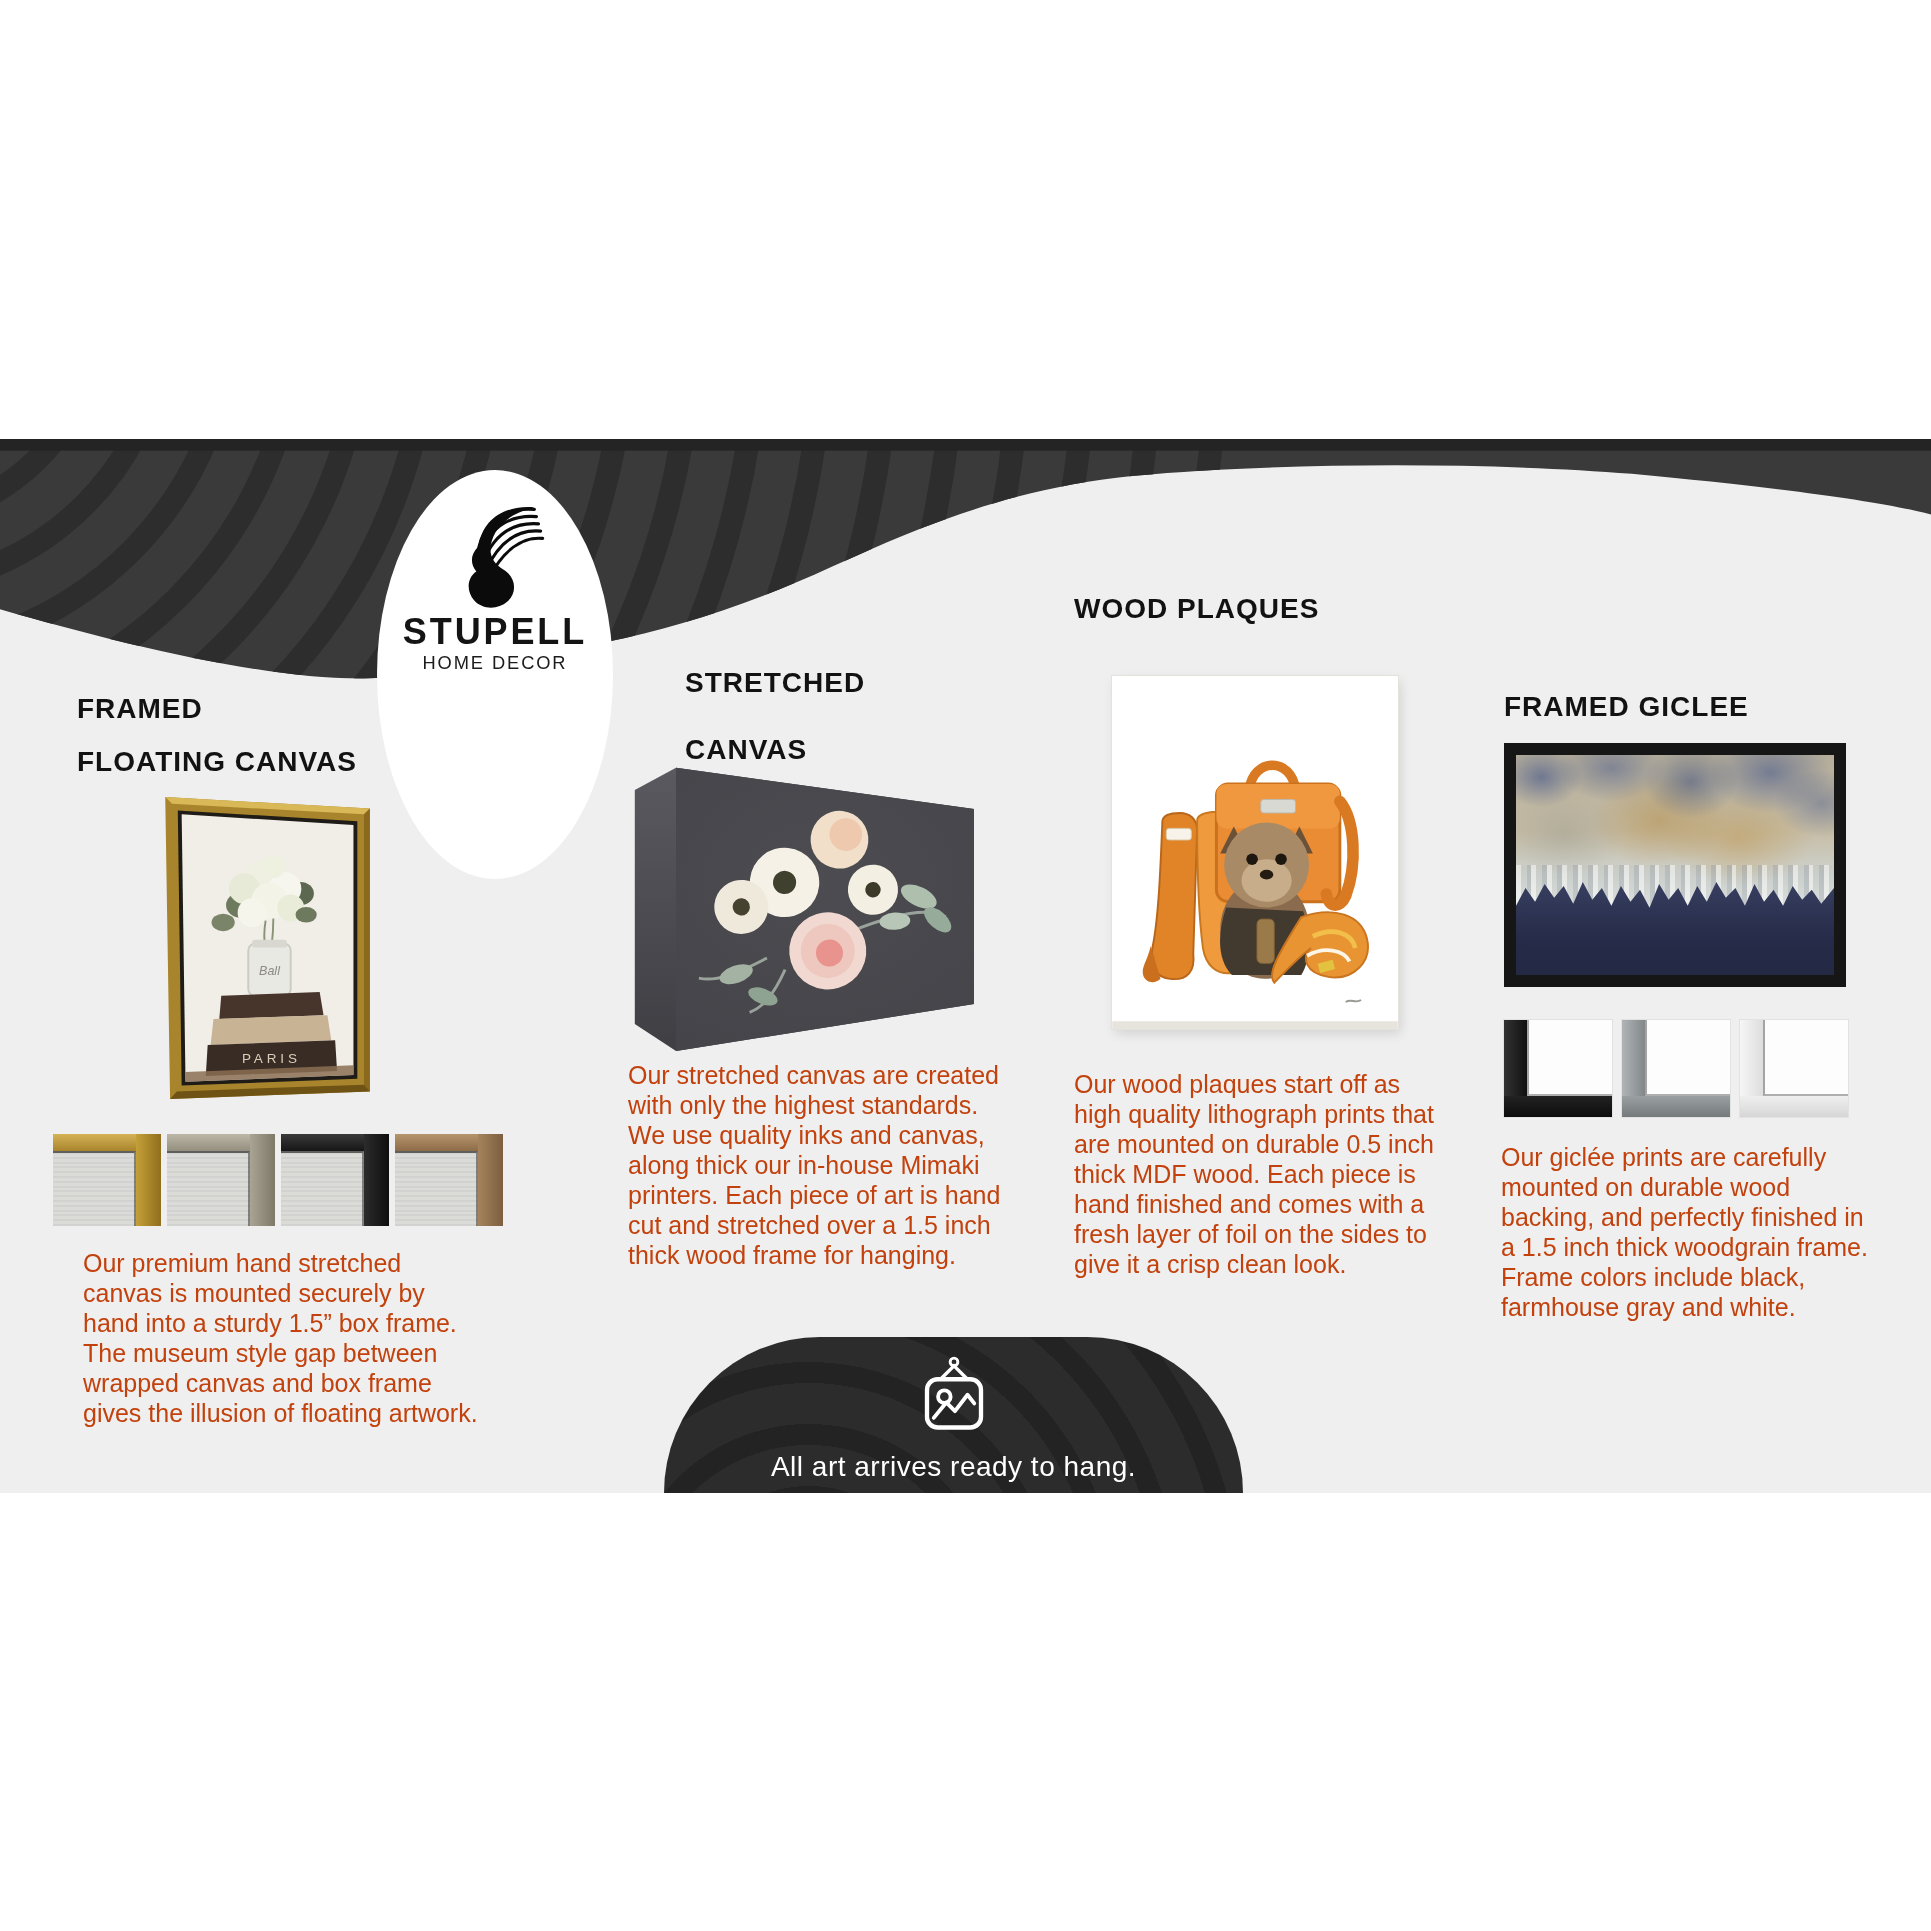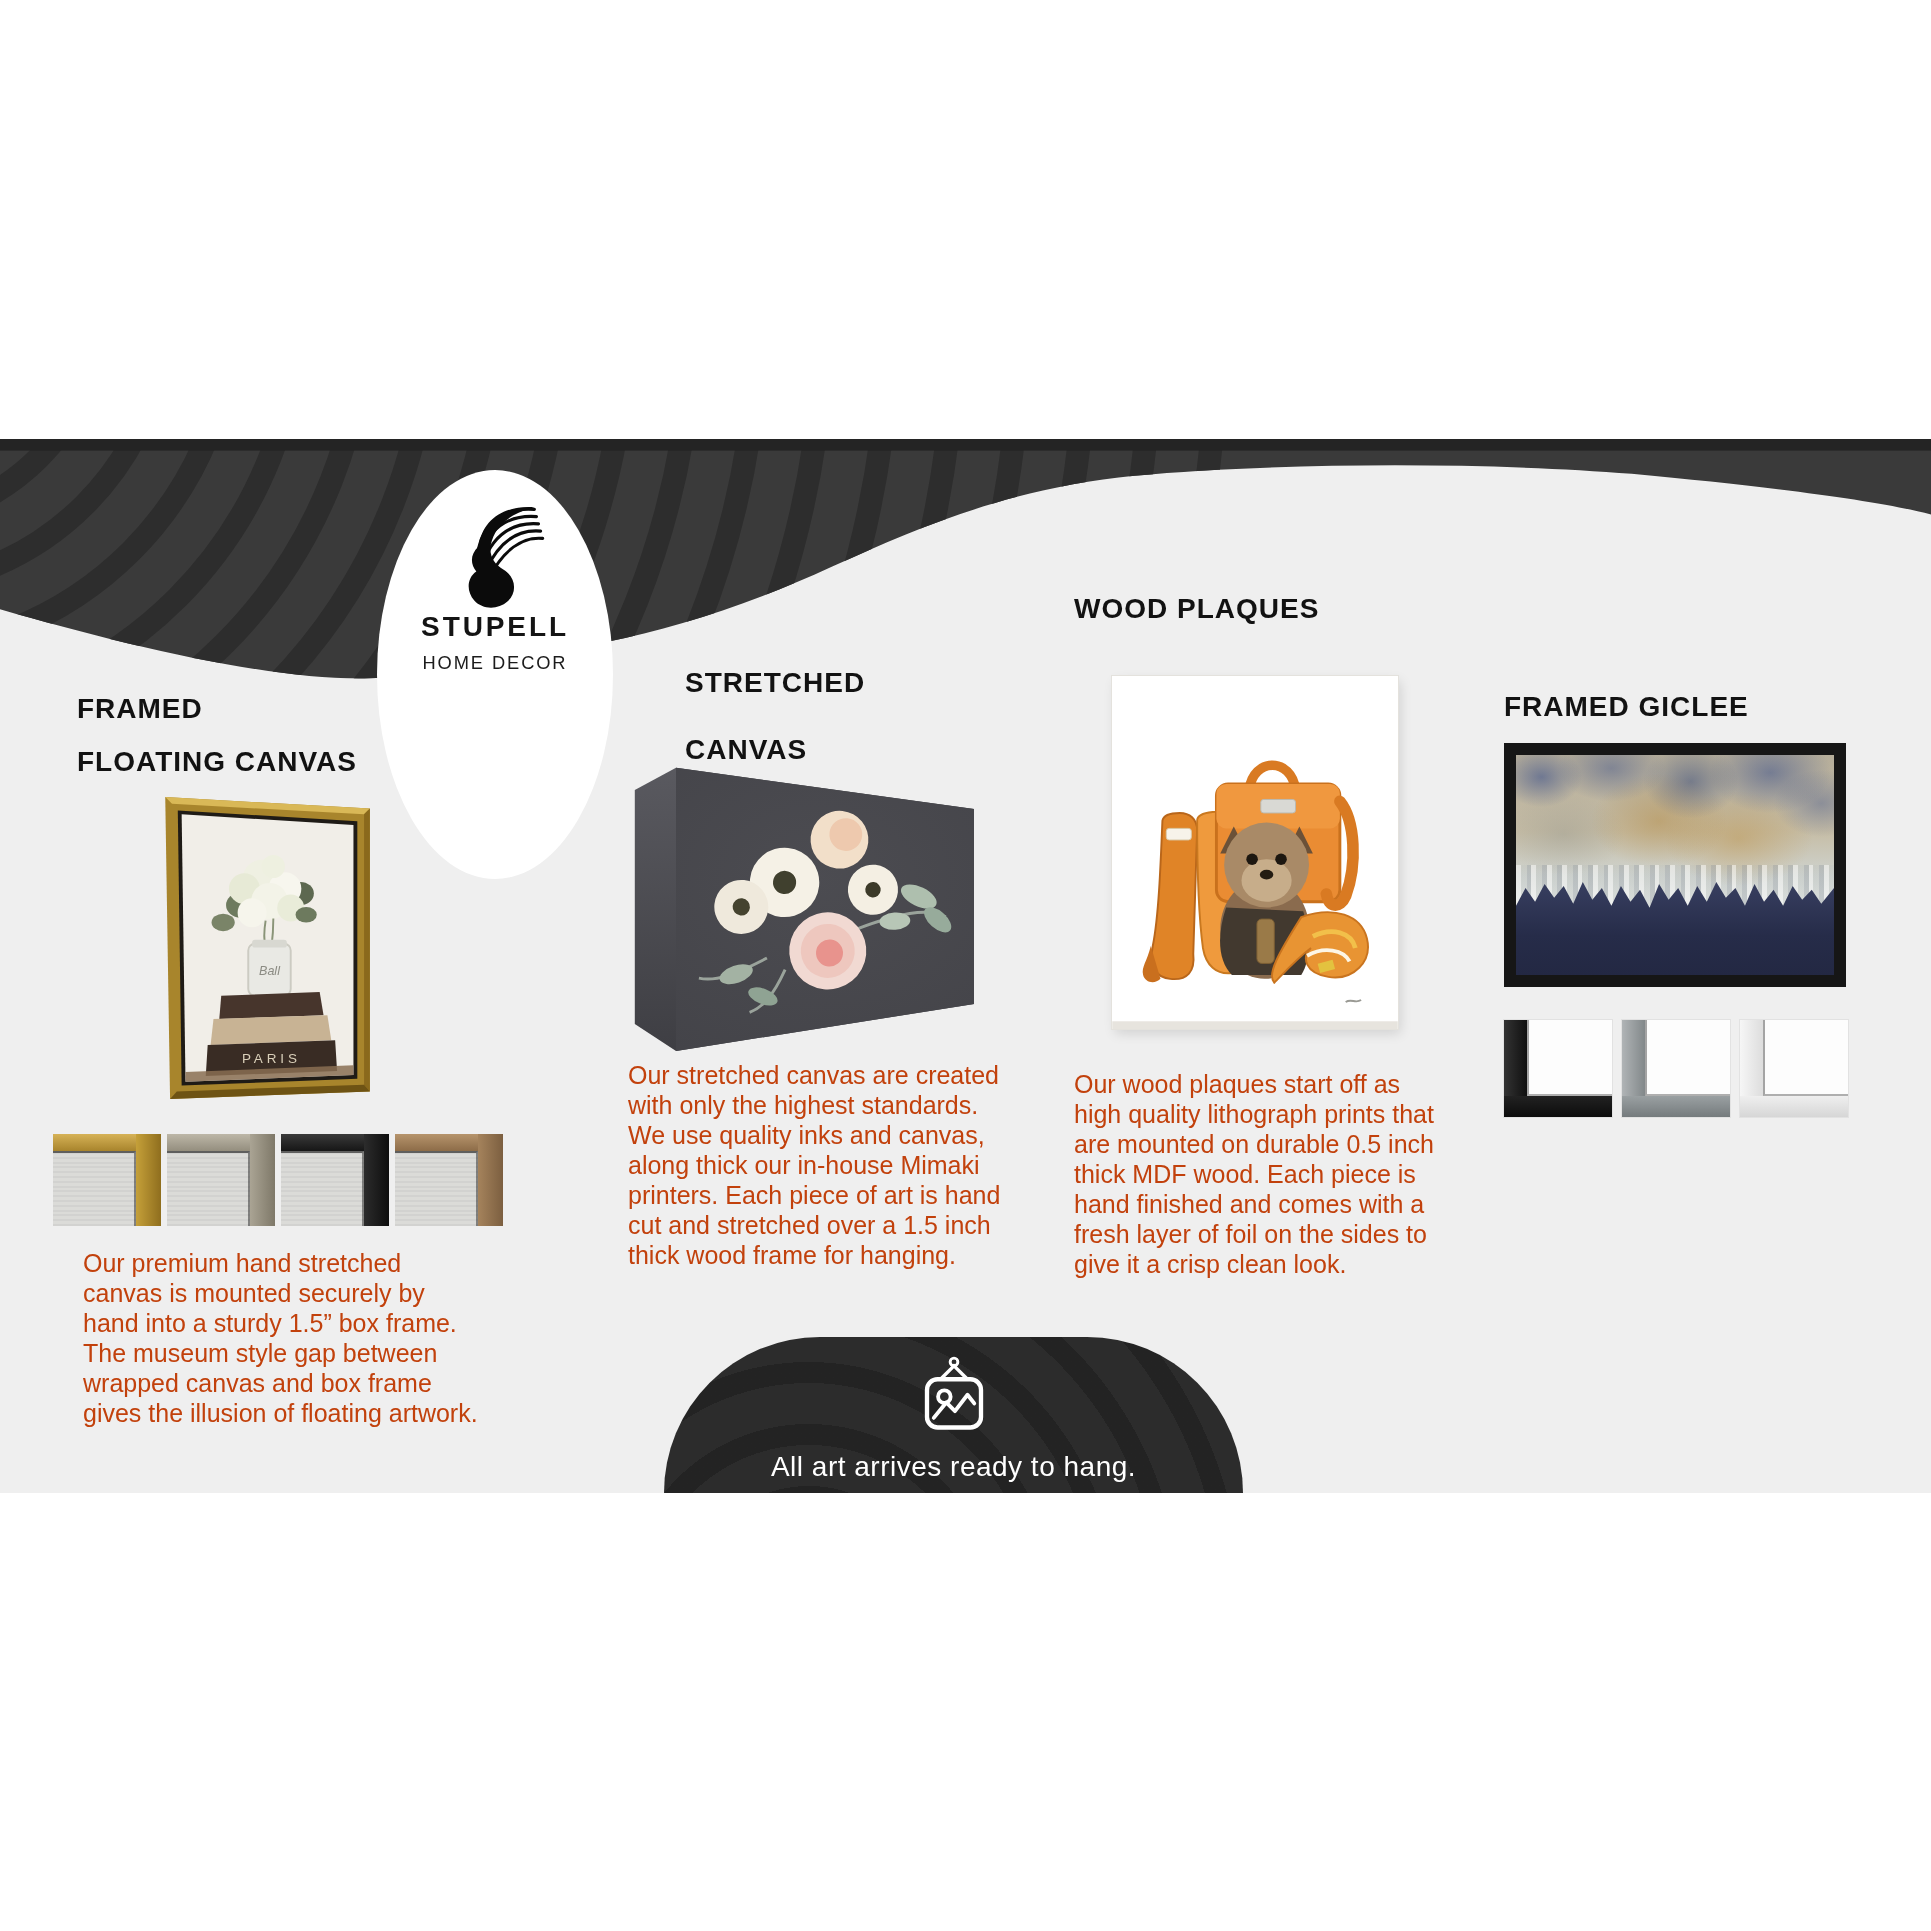--- a/index.html
+++ b/index.html
@@ -4,21 +4,21 @@
 <style>
   html,body{margin:0;padding:0;}
   body{width:1931px;height:1931px;background:#ffffff;font-family:"Liberation Sans",sans-serif;position:relative;overflow:hidden;}
   .page{position:absolute;left:0;top:0;width:1931px;height:1931px;}
   
   .flyer{position:absolute;left:0;top:439px;width:1931px;height:1054px;background:#efefef;overflow:hidden;}
   .band-svg{position:absolute;left:0;top:0;width:1931px;height:319px;}
   
   .logo-ellipse{position:absolute;left:377px;top:31px;width:236px;height:409px;background:#ffffff;border-radius:50%;z-index:5;}
   .logo-mark{position:absolute;left:60px;top:29px;width:116px;height:114px;}
-  .logo-name{position:absolute;left:0;top:141px;width:236px;text-align:center;font-size:28px;font-weight:600;letter-spacing:2.9px;color:#141414;}
+  .logo-name{position:absolute;left:0;top:141px;width:236px;text-align:center;font-size:36px;font-weight:600;letter-spacing:2.9px;color:#141414;}
   .logo-tagline{position:absolute;left:0;top:182px;width:236px;text-align:center;font-size:18.3px;font-weight:500;letter-spacing:1.9px;color:#1c1c1c;}
   
   .h{position:absolute;color:#121212;font-weight:700;font-size:28px;letter-spacing:1px;line-height:53px;white-space:nowrap;}
   .h2l{line-height:67px;}
   
   .para{position:absolute;color:#c2410c;font-size:25px;line-height:30px;}
   .para div{white-space:nowrap;}
   
   .float-frame{position:absolute;left:165px;top:358px;width:208px;height:305px;}
   
@@ -333,20 +333,28 @@
         <div class="cv"></div>
         <div class="lb"></div>
         <div class="bb"></div>
       </div>
     <div class="swatch2 sw2-white" style="left:1740px;top:581px;">
         <div class="cv"></div>
         <div class="lb"></div>
         <div class="bb"></div>
       </div>
 
+    <div class="para" style="left:1501px;top:703px;">
+      <div>Our giclée prints are carefully</div>
+      <div>mounted on durable wood</div>
+      <div>backing, and perfectly finished in</div>
+      <div>a 1.5 inch thick woodgrain frame.</div>
+      <div>Frame colors include black,</div>
+      <div>farmhouse gray and white.</div>
+    </div>
 
     <div class="semicircle">
       <svg class="hang-icon" width="81" height="89" viewBox="0 0 84 92">
         <circle cx="42" cy="6" r="4" fill="none" stroke="#ffffff" stroke-width="3"></circle>
         <path d="M28,24 L42,10 L56,24" fill="none" stroke="#ffffff" stroke-width="3.5" stroke-linecap="round"></path>
         <rect x="14" y="24" width="56" height="50" rx="11" fill="none" stroke="#ffffff" stroke-width="4.5"></rect>
         <circle cx="32" cy="42" r="6.5" fill="none" stroke="#ffffff" stroke-width="4"></circle>
         <path d="M21,64 L34,48 L43,57 L56,40 L63,49" fill="none" stroke="#ffffff" stroke-width="4" stroke-linecap="round" stroke-linejoin="round"></path>
       </svg>
       <div class="footer-msg">All art arrives ready to hang.</div>

